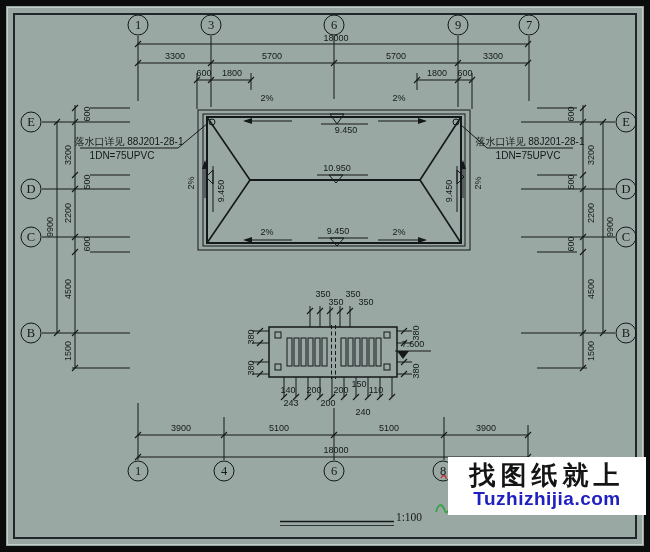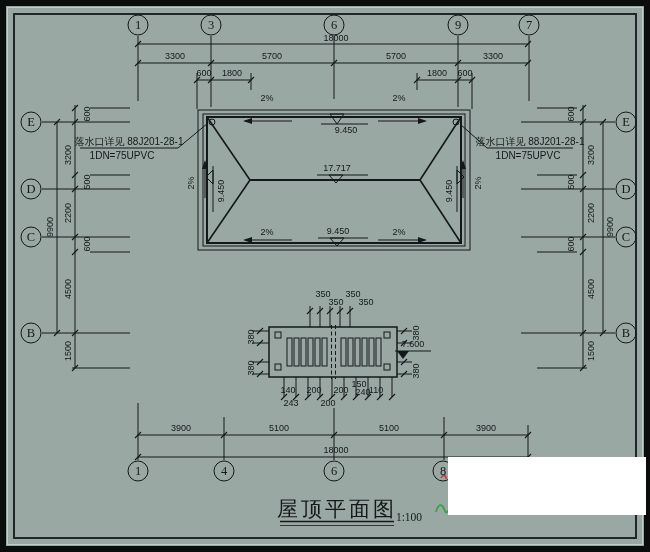--- a/index.html
+++ b/index.html
@@ -237,21 +237,21 @@
 <span class="lbl rot" style="left:591px;top:289px">4500</span>
 <span class="lbl rot" style="left:591px;top:351px">1500</span>
 
 <span class="lbl" style="left:267px;top:98px">2%</span>
 <span class="lbl" style="left:399px;top:98px">2%</span>
 <span class="lbl" style="left:267px;top:232px">2%</span>
 <span class="lbl" style="left:399px;top:232px">2%</span>
 <span class="lbl rot" style="left:191px;top:183px">2%</span>
 <span class="lbl rot" style="left:478px;top:183px">2%</span>
 <span class="lbl" style="left:346px;top:130px">9.450</span>
-<span class="lbl" style="left:337px;top:168px">17.717</span>
+<span class="lbl" style="left:337px;top:168px">10.950</span>
 <span class="lbl" style="left:338px;top:231px">9.450</span>
 <span class="lbl rot" style="left:221px;top:191px">9.450</span>
 <span class="lbl rot" style="left:449px;top:191px">9.450</span>
 
 <span class="lbl note" style="left:129px;top:142px">落水口详见 88J201-28-1</span>
 <span class="lbl note" style="left:122px;top:156px">1DN=75UPVC</span>
 <span class="lbl note" style="left:530px;top:142px">落水口详见 88J201-28-1</span>
 <span class="lbl note" style="left:528px;top:156px">1DN=75UPVC</span>
 
 <span class="lbl" style="left:323px;top:294px">350</span>
@@ -263,27 +263,28 @@
 <span class="lbl rot" style="left:416px;top:333px">380</span>
 <span class="lbl rot" style="left:416px;top:371px">380</span>
 <span class="lbl" style="left:413px;top:344px">7.600</span>
 <span class="lbl" style="left:288px;top:390px">140</span>
 <span class="lbl" style="left:314px;top:390px">200</span>
 <span class="lbl" style="left:341px;top:390px">200</span>
 <span class="lbl" style="left:359px;top:384px">150</span>
 <span class="lbl" style="left:376px;top:390px">110</span>
 <span class="lbl" style="left:291px;top:403px">243</span>
 <span class="lbl" style="left:328px;top:403px">200</span>
-<span class="lbl" style="left:363px;top:392px">240</span>
+<span class="lbl" style="left:363px;top:412px">240</span>
 
 <span class="lbl" style="left:181px;top:428px">3900</span>
 <span class="lbl" style="left:279px;top:428px">5100</span>
 <span class="lbl" style="left:389px;top:428px">5100</span>
 <span class="lbl" style="left:486px;top:428px">3900</span>
 <span class="lbl" style="left:336px;top:450px">18000</span>
 
-<div class="title" style="left:337px;top:509px">屋顶平面图</div>
 <div class="scale" style="left:409px;top:517px">1:100</div>
 
 <div class="watermark">
+  <div class="wm1">找图纸就上</div>
+  <div class="wm2">Tuzhizhijia.com</div>
 </div>
 
 </div>
 
 </body></html>

